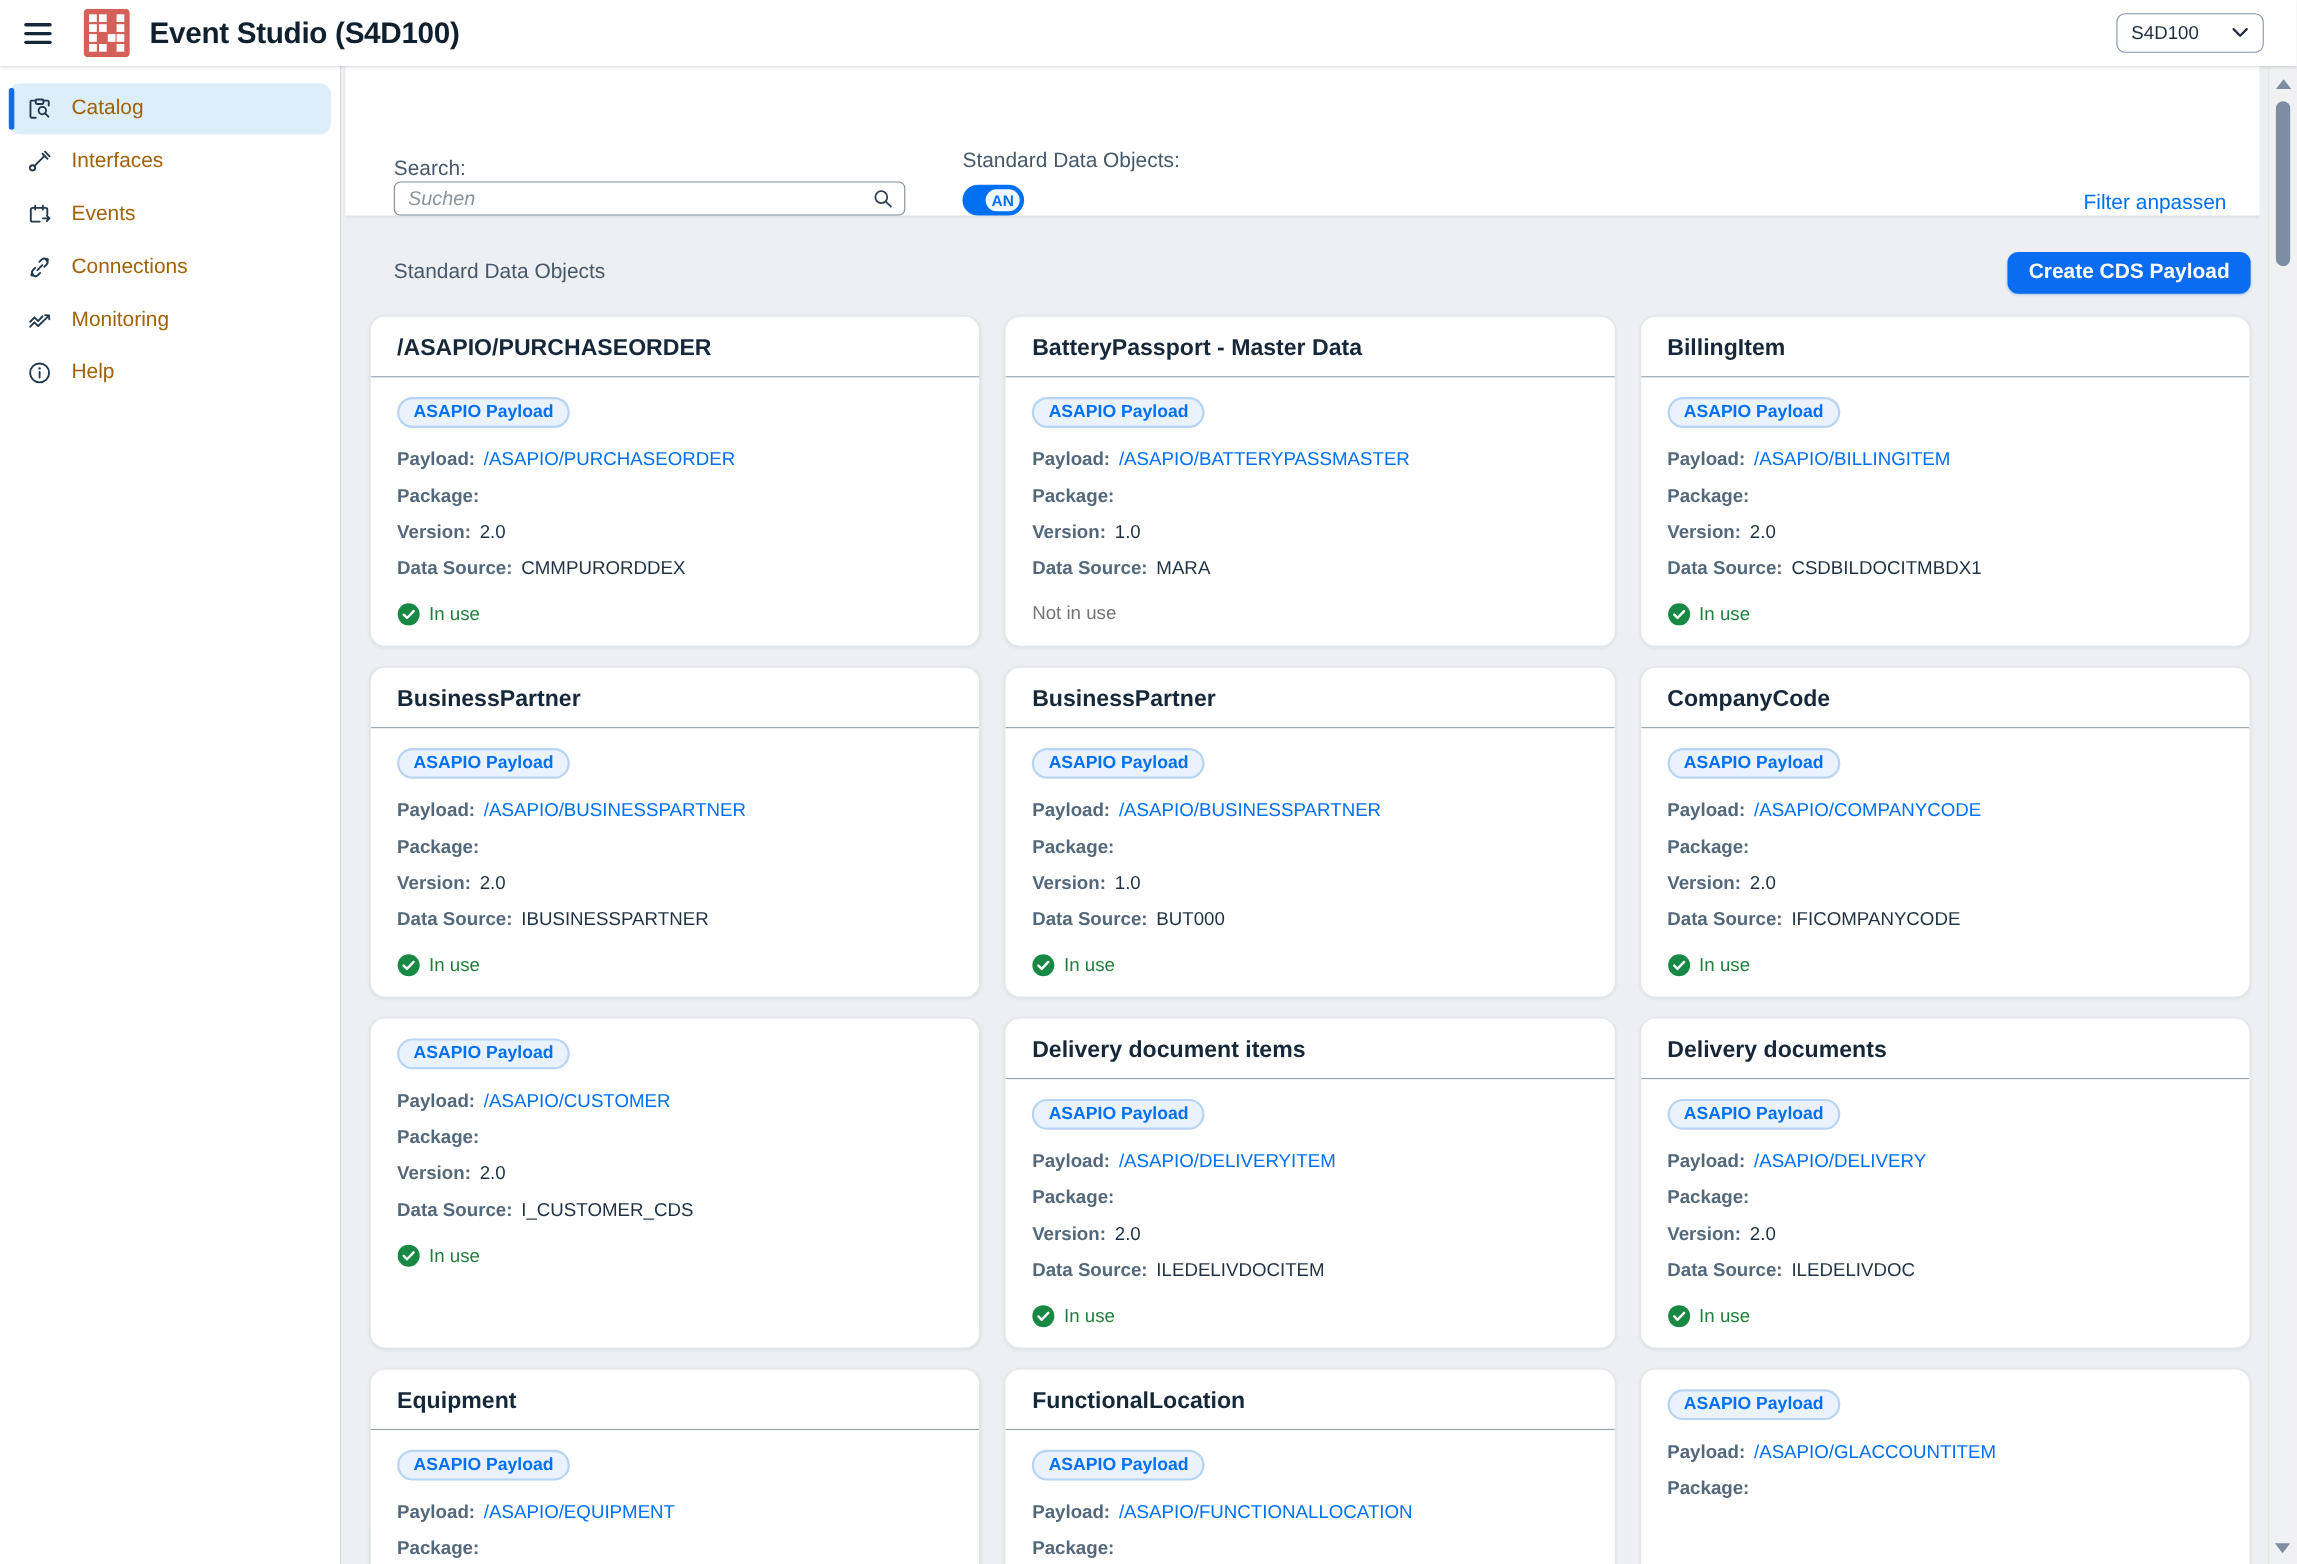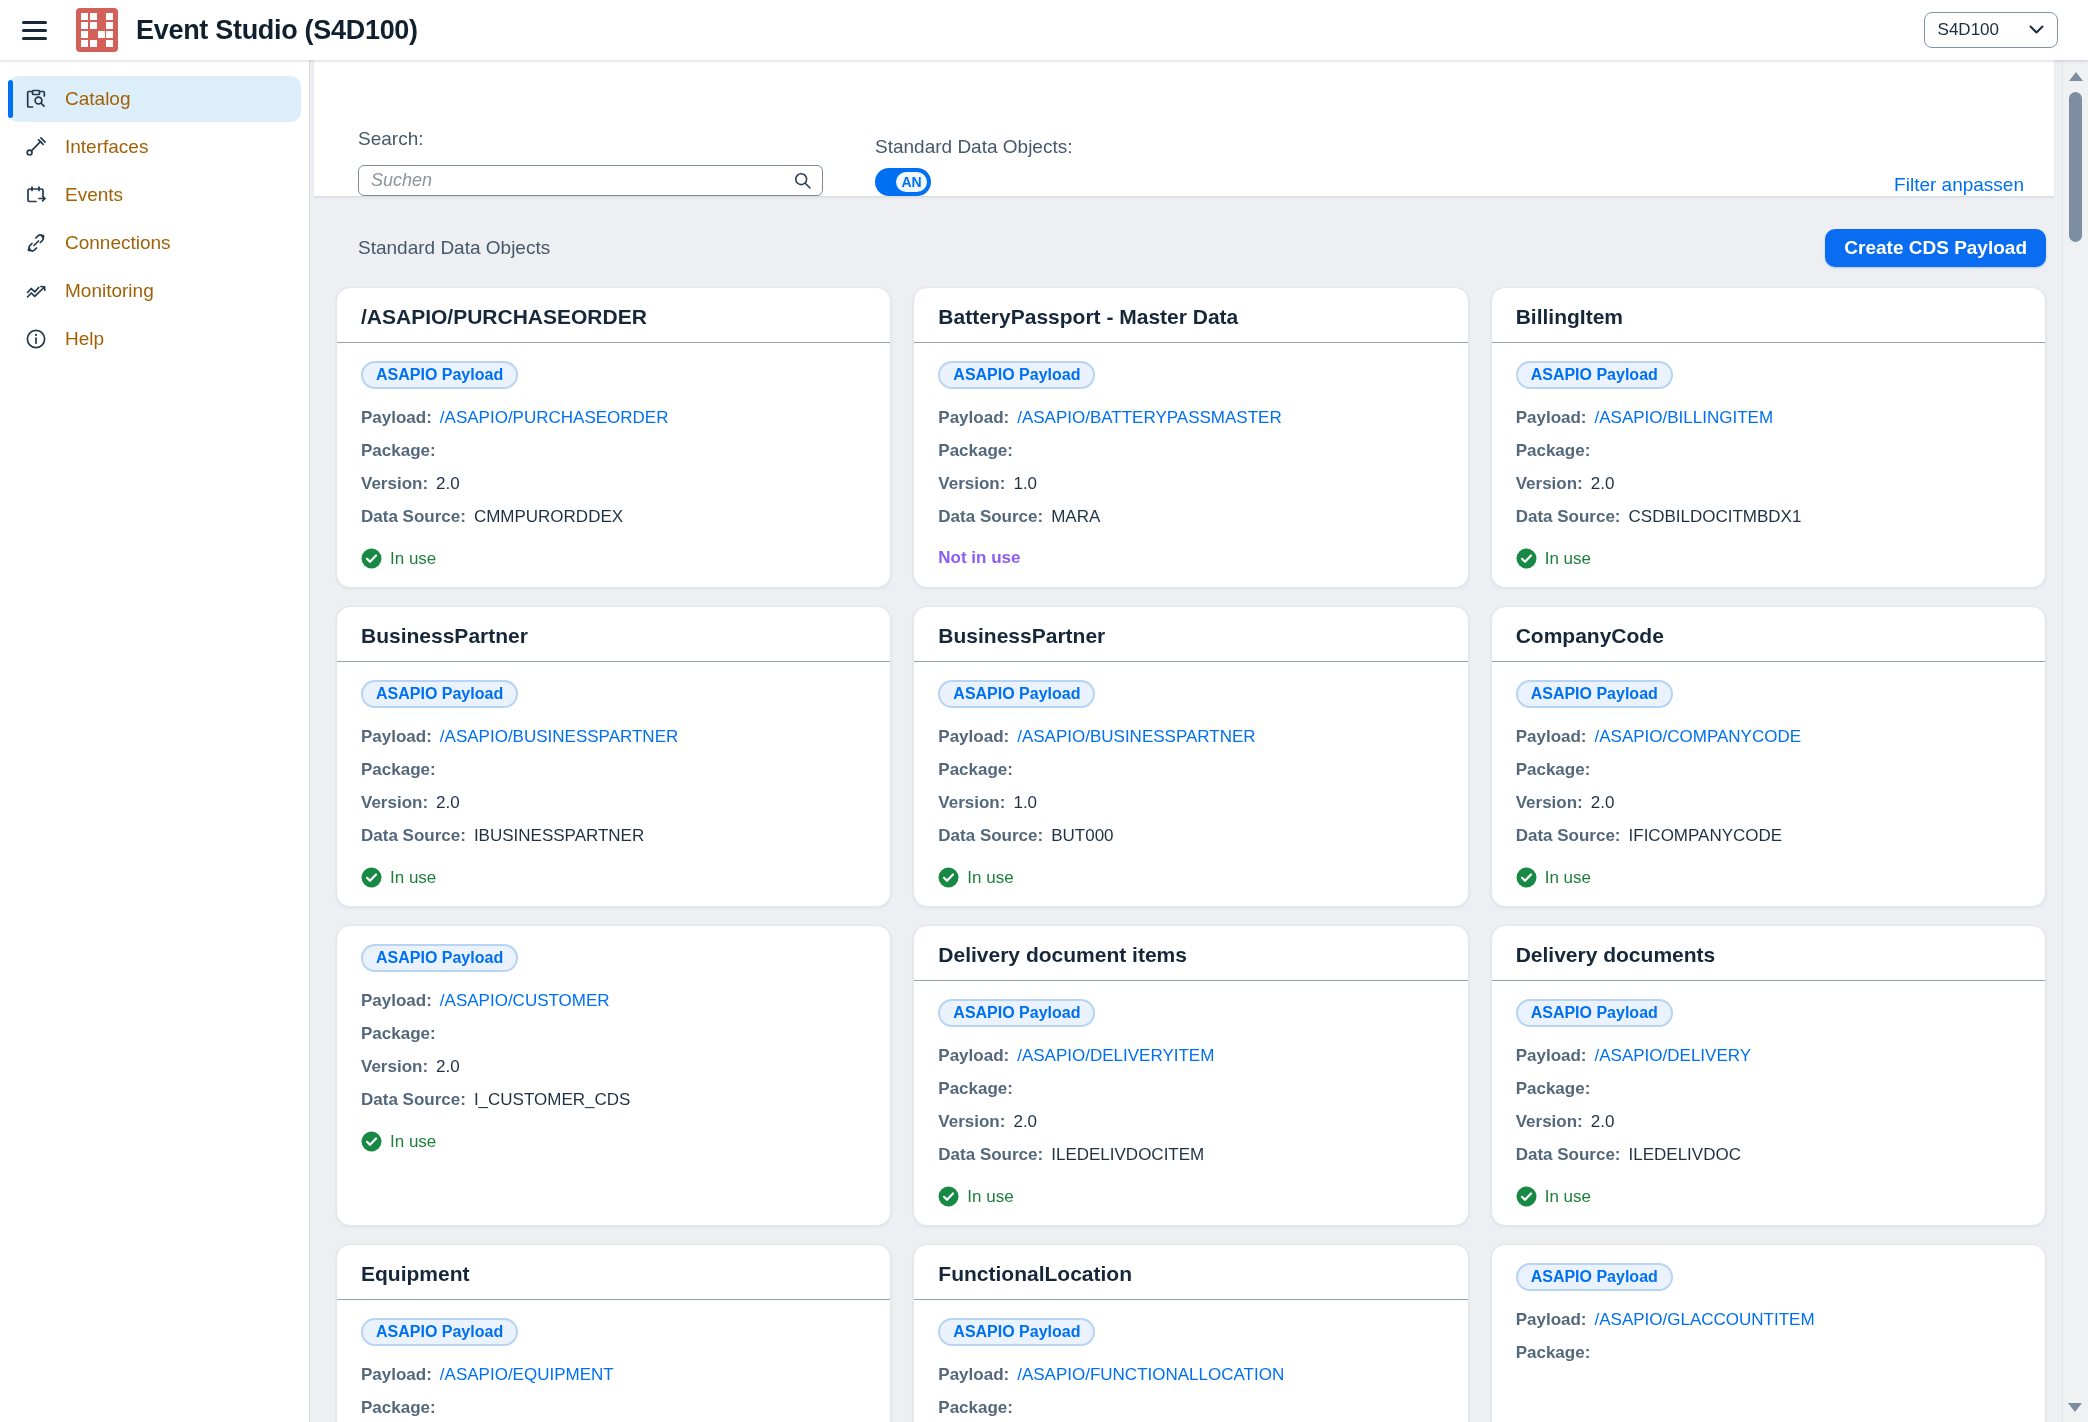--- a/index.html
+++ b/index.html
@@ -30,21 +30,21 @@
   .side-icon { width:24px; height:24px; display:flex; align-items:center; justify-content:center; }
   .side-icon svg { stroke:#22384d; fill:none; stroke-width:1.7; stroke-linecap:round; stroke-linejoin:round; }
 
   
   .main { position:absolute; left:310px; top:60px; right:26px; bottom:0; background:#edeff2; overflow:hidden; }
 
   .filter-panel { background:#fff; height:137px; margin:0 8px 0 4px;
     padding:48px 30px 0 44px; display:flex; align-items:flex-end;
     border-bottom:1px solid #d8dcdf; box-shadow:0 1px 2px rgba(20,35,55,.06); }
   .fp-label { font-size:19px; color:#46586a; }
-  .search-box { position:relative; margin-top:15px; width:465px; }
+  .search-box { position:relative; margin-top:0; width:465px; }
   .search-input { width:465px; height:31px; border:1px solid #7f8c99; border-radius:6px;
     padding:0 38px 0 12px; font-size:18px; font-style:italic; color:#1d2d3e;
     font-family:"Liberation Sans", sans-serif; }
   .search-input::placeholder { color:#8b949d; font-style:italic; }
   .search-ico { position:absolute; right:10px; top:5px; width:21px; height:21px; cursor:pointer; }
   .search-ico svg { stroke:#2b3d4f; fill:none; stroke-width:1.8; stroke-linecap:round; }
   .toggle-col { margin-left:52px; }
   .toggle { margin-top:10px; position:relative; width:56px; height:28px; border-radius:14px;
     background:#0070f2; cursor:pointer; }
   .toggle-knob { position:absolute; top:2px; right:2px; width:35px; height:24px;
@@ -70,21 +70,21 @@
   .card-body { padding:14px 24px 18px; font-size:17px; color:#1f3143; }
   .badge { display:inline-block; margin:4px 0 6px; padding:3px 13px;
     border:2px solid #b7d4f3; background:#e9f2fd; color:#0070f2;
     font-size:16px; font-weight:bold; border-radius:15px; }
   .field-row { margin:13px 0; }
   .field-label { font-weight:bold; color:#54687c; margin-right:8px; }
   .field-link { color:#0070f2; text-decoration:none; cursor:pointer; }
   .status-row { margin-top:21px; display:flex; align-items:center; gap:8px; }
   .status-row .status-text { font-size:17px; }
   .status-row.in-use .status-text { color:#1e7f3a; }
-  .status-row.not-in-use .status-text { color:#8b5cf6;font-weight:bold; }
+  .status-row.not-in-use .status-text { color:#737373; }
   .check-wrap { width:21px; height:21px; display:flex; }
 
   
   .scrollbar { position:absolute; right:0; top:60px; bottom:0; width:26px;
     background:#f0f1f3; border-left:1px solid #e2e4e7; z-index:8; }
   .scroll-up { margin:12px auto 0; width:0; height:0;
     border-left:7px solid transparent; border-right:7px solid transparent;
     border-bottom:9px solid #7d8ea3; cursor:pointer; }
   .scroll-thumb { position:absolute; left:6px; top:32px; width:13px; height:150px;
     border-radius:7px; background:#7d8ea3; cursor:grab; }

